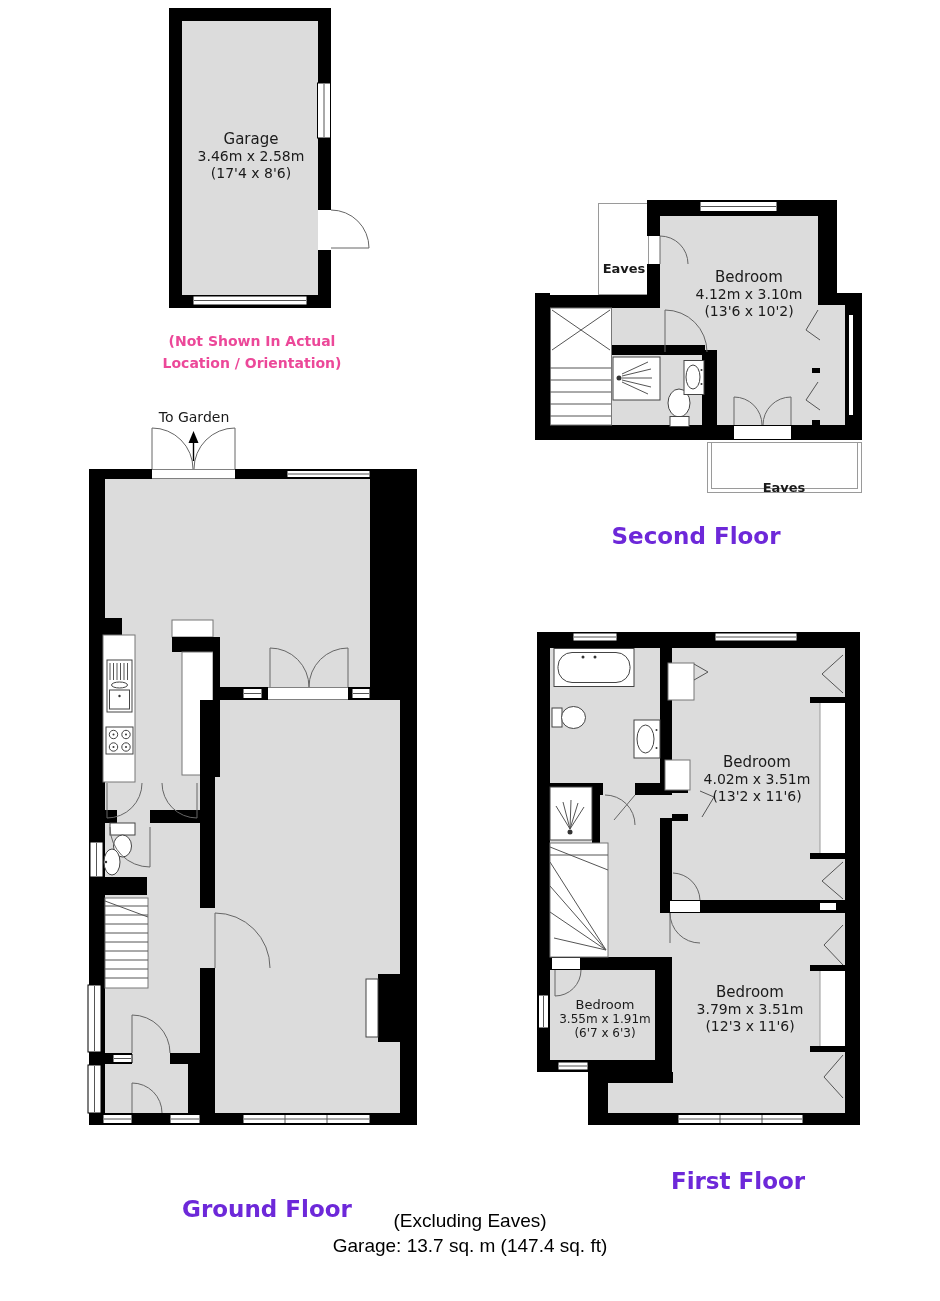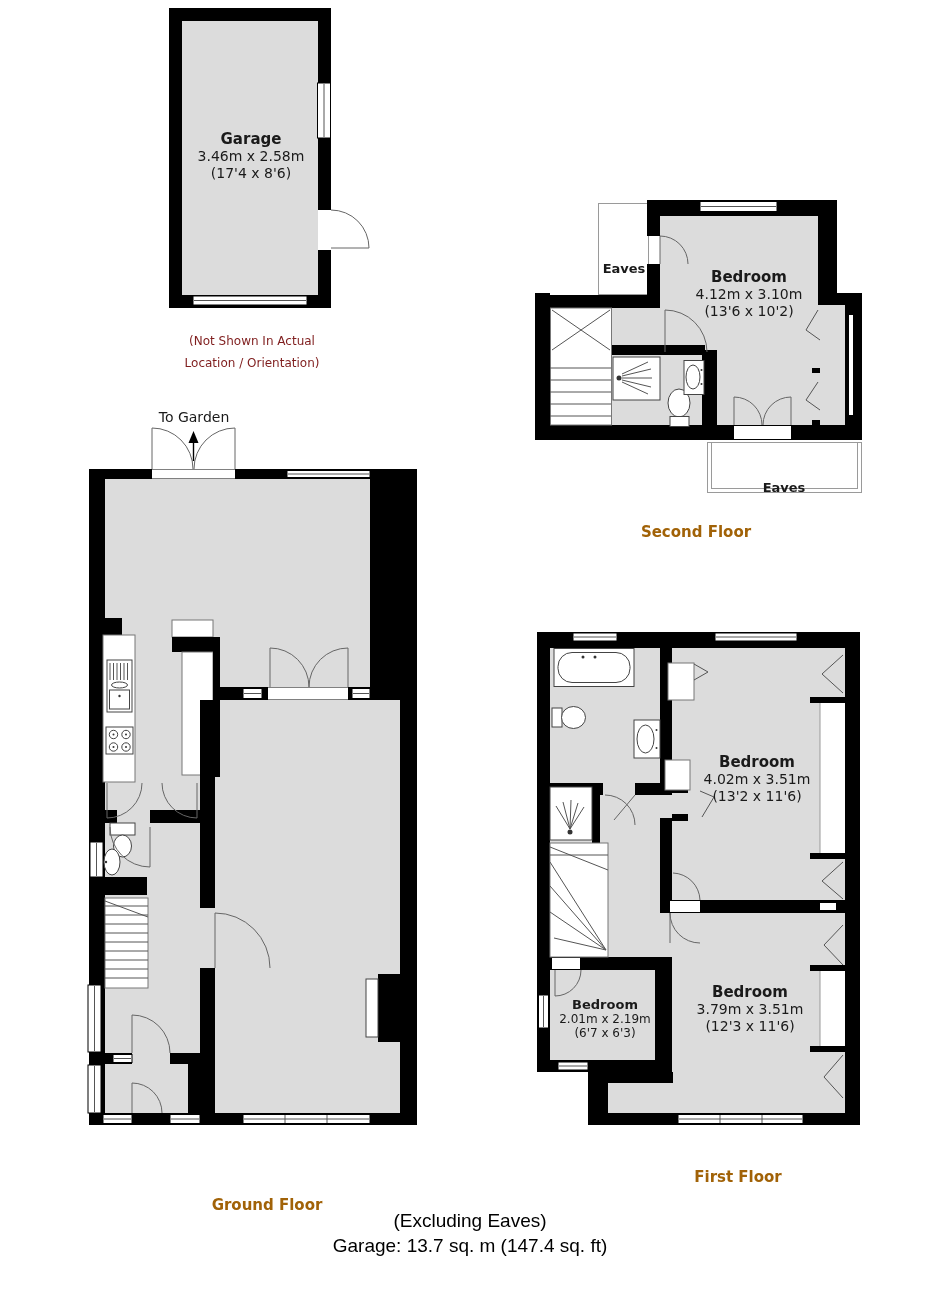--- a/index.html
+++ b/index.html
@@ -11,28 +11,28 @@
   .rm{fill:#dcdcdc;}
   .win{fill:#fff;stroke:#000;stroke-width:1;}
   .arc{fill:none;stroke:#666;stroke-width:1;}
   .tl{fill:none;stroke:#555;stroke-width:1;}
   .fx{fill:#fff;stroke:#444;stroke-width:1;}
   .fx2{fill:#fff;stroke:#777;stroke-width:1;}
   .ev{fill:#fff;stroke:#9a9a9a;stroke-width:1;}
   .evl{fill:none;stroke:#9a9a9a;stroke-width:1;}
   .dk{fill:#333;}
   .lbl{position:absolute;transform:translateX(-50%);text-align:center;white-space:nowrap;}
-  .name{font-weight:bold;font-size:15px;line-height:17px;}
+  .name{font-weight:normal;font-size:15px;line-height:17px;}
   .dim{font-size:14px;line-height:17px;}
   .sm .name{font-size:13px;line-height:14px;}
   .sm .dim{font-size:12px;line-height:14px;}
   .eaves{font-weight:bold;font-size:13px;margin-top:22px;}
   .togarden{font-weight:normal;font-size:14px;}
-  .floor-title{position:absolute;transform:translateX(-50%);font-weight:bold;font-size:15px;color:#a16207;white-space:nowrap;}
-  .note{position:absolute;transform:translateX(-50%);font-weight:normal;font-size:12px;line-height:22px;text-align:center;white-space:nowrap;color:#7f1d1d;}
+  .floor-title{position:absolute;transform:translateX(-50%);font-weight:bold;font-size:23px;color:#6d28d9;white-space:nowrap;}
+  .note{position:absolute;transform:translateX(-50%);font-weight:bold;font-size:14px;line-height:22px;text-align:center;white-space:nowrap;color:#ec4899;}
   .summary{position:absolute;transform:translateX(-50%);text-align:center;white-space:nowrap;
            font-family:"Liberation Sans",sans-serif;font-size:19px;line-height:25px;color:#000;}
 </style>
 </head>
 <body>
 
 <div class="page">
 
 <svg width="940" height="1301" viewBox="0 0 940 1301">
 
@@ -400,21 +400,21 @@
 <div class="floor-title" style="left:267px;top:1196px;">Ground Floor</div>
 
 <div class="lbl" style="left:757px;top:754px;">
   <div class="name">Bedroom</div>
   <div class="dim">4.02m x 3.51m</div>
   <div class="dim">(13'2 x 11'6)</div>
 </div>
 
 <div class="lbl sm" style="left:605px;top:998px;">
   <div class="name">Bedroom</div>
-  <div class="dim">2.01m x 2.19m</div>
+  <div class="dim">3.55m x 1.91m</div>
   <div class="dim">(6'7 x 6'3)</div>
 </div>
 
 <div class="lbl" style="left:750px;top:984px;">
   <div class="name">Bedroom</div>
   <div class="dim">3.79m x 3.51m</div>
   <div class="dim">(12'3 x 11'6)</div>
 </div>
 
 <div class="floor-title" style="left:694px;top:1168px;margin-left:44px;">First Floor</div>

